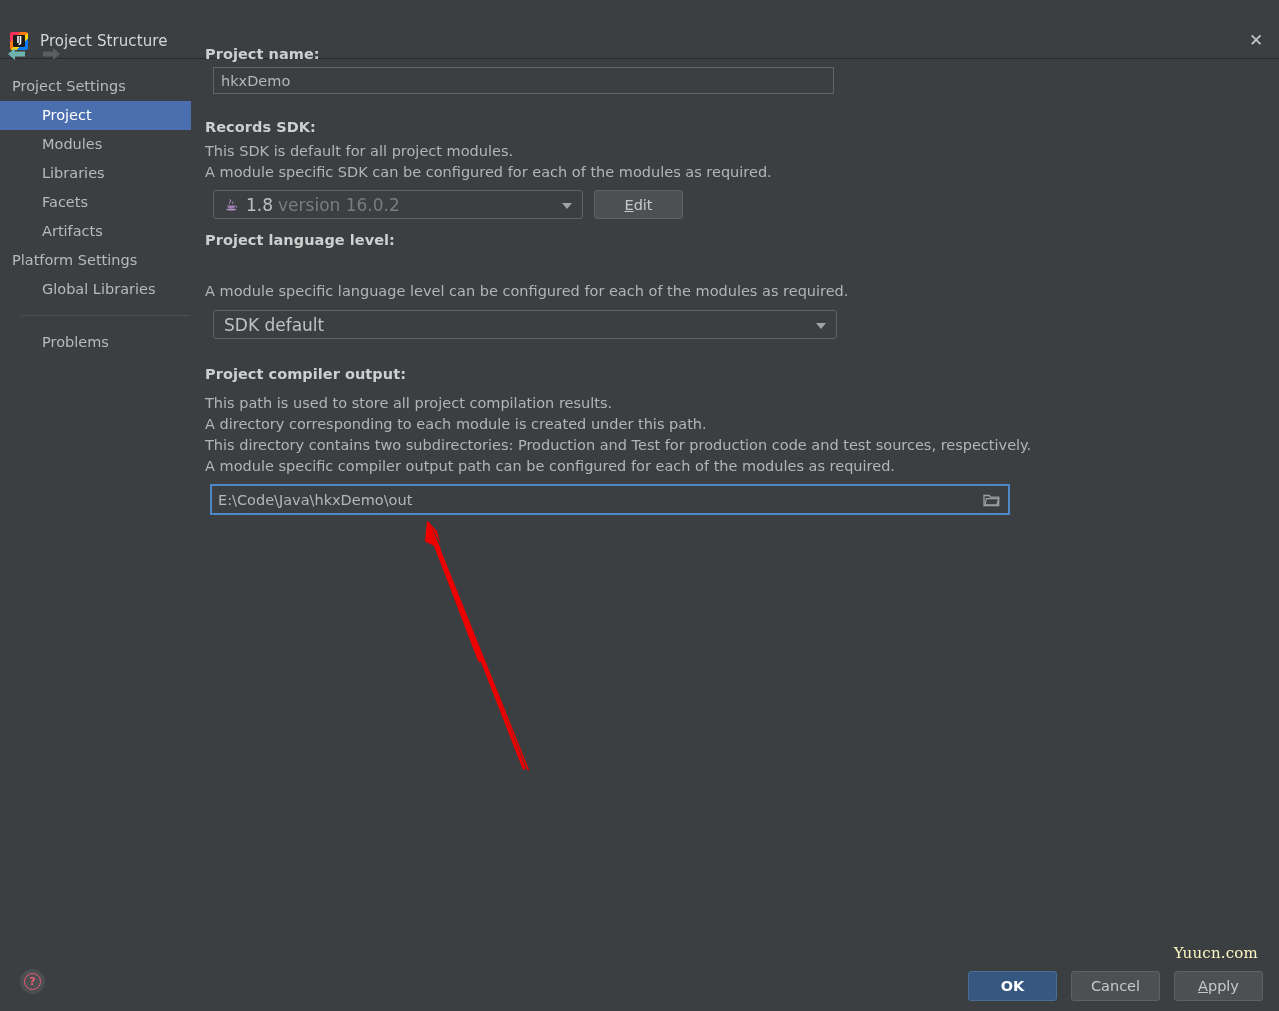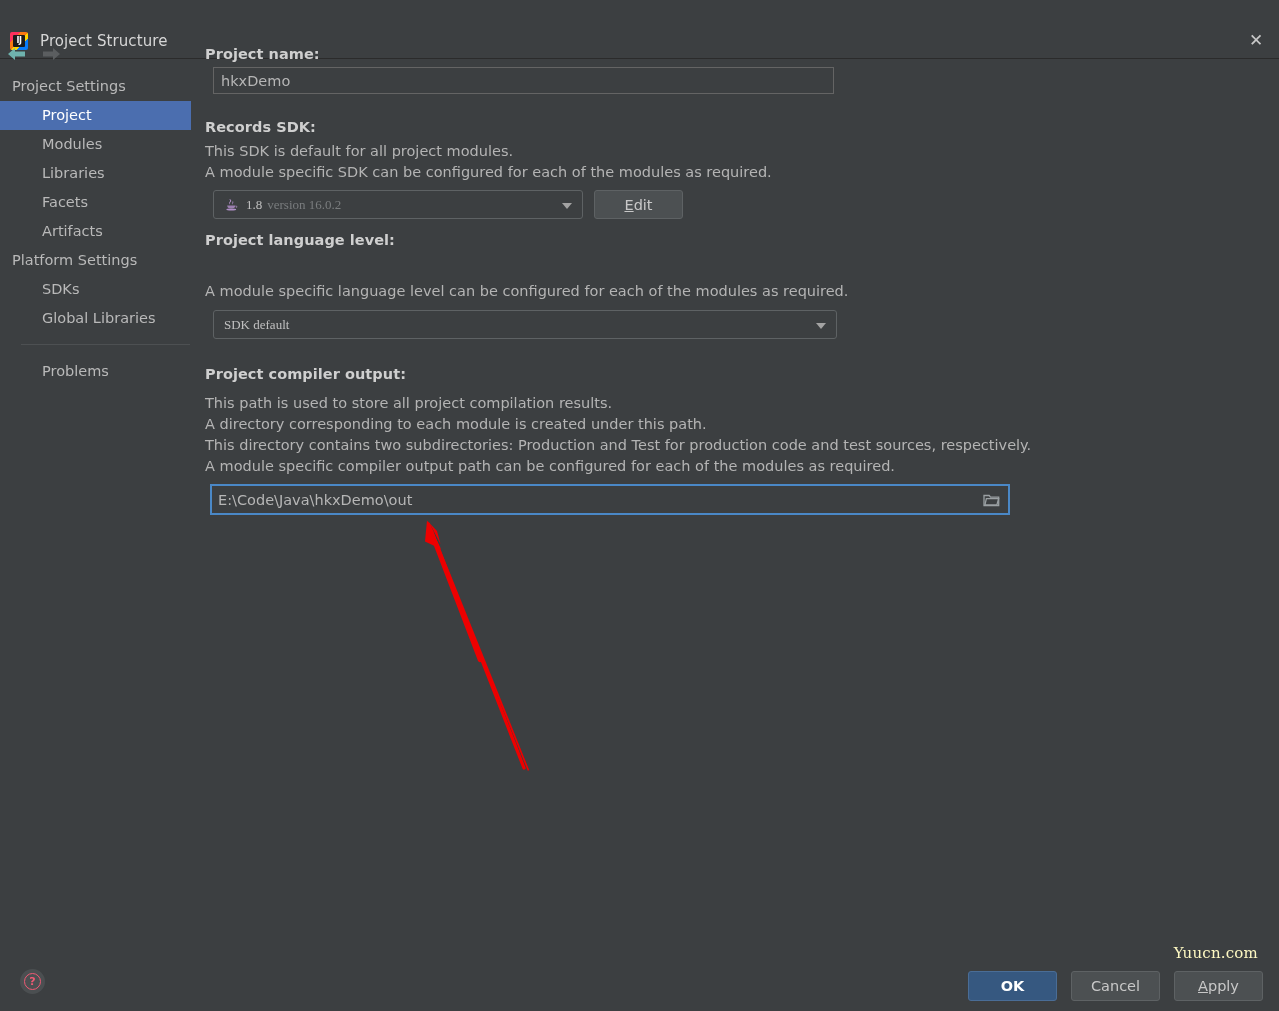--- a/index.html
+++ b/index.html
@@ -166,24 +166,23 @@
 
   
   .combo {
     background: #3c3f41;
     border: 1px solid #5e6264;
     border-radius: 3px;
     height: 29px;
     display: flex;
     align-items: center;
     padding: 0 4px 0 10px;
-    font-size: 13px;
+    font-size: 17px;
     position: relative;
     cursor: default;
-    font-family: Liberation Serif, serif;
   }
   .combo .val-strong { color: #c0c0c0; }
   .combo .val-dim { color: #7a7d7f; }
   .combo .caret {
     position: absolute;
     right: 10px; top: 50%;
     margin-top: -2px;
     width: 0; height: 0;
     border-left: 5px solid transparent;
     border-right: 5px solid transparent;
@@ -298,21 +297,20 @@
     <div class="side-group">Project Settings</div>
 
     <div class="side-item selected">Project</div>
     <div class="side-item">Modules</div>
     <div class="side-item">Libraries</div>
     <div class="side-item">Facets</div>
     <div class="side-item">Artifacts</div>
 
     <div class="side-group">Platform Settings</div>
 
-    <div class="side-item">SDKs</div>
     <div class="side-item">Global Libraries</div>
 
     <div class="side-divider"></div>
 
     <div class="side-item problems">Problems</div>
   </div>
 
   <div class="content">
 
     <div style="position:absolute;left:5px;top:10px;" class="sec-title">Project name:</div>

